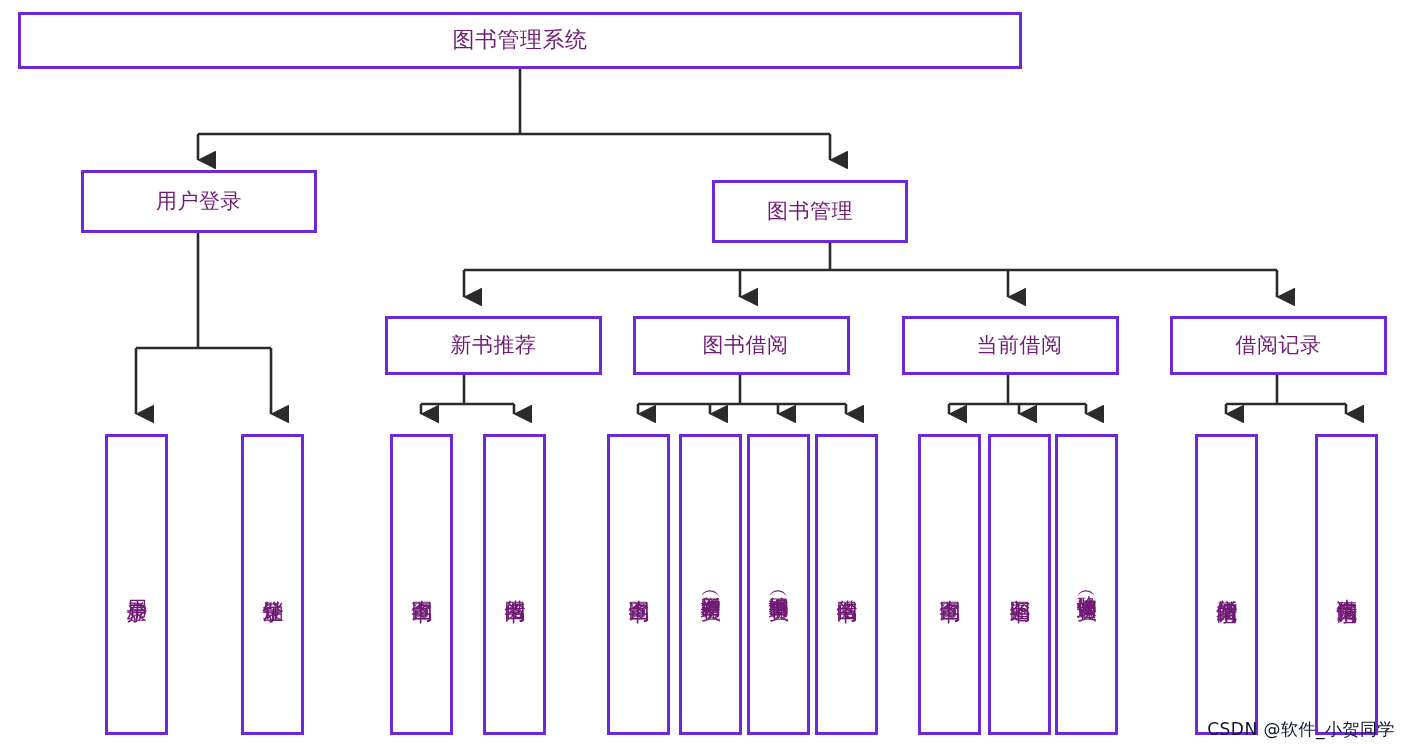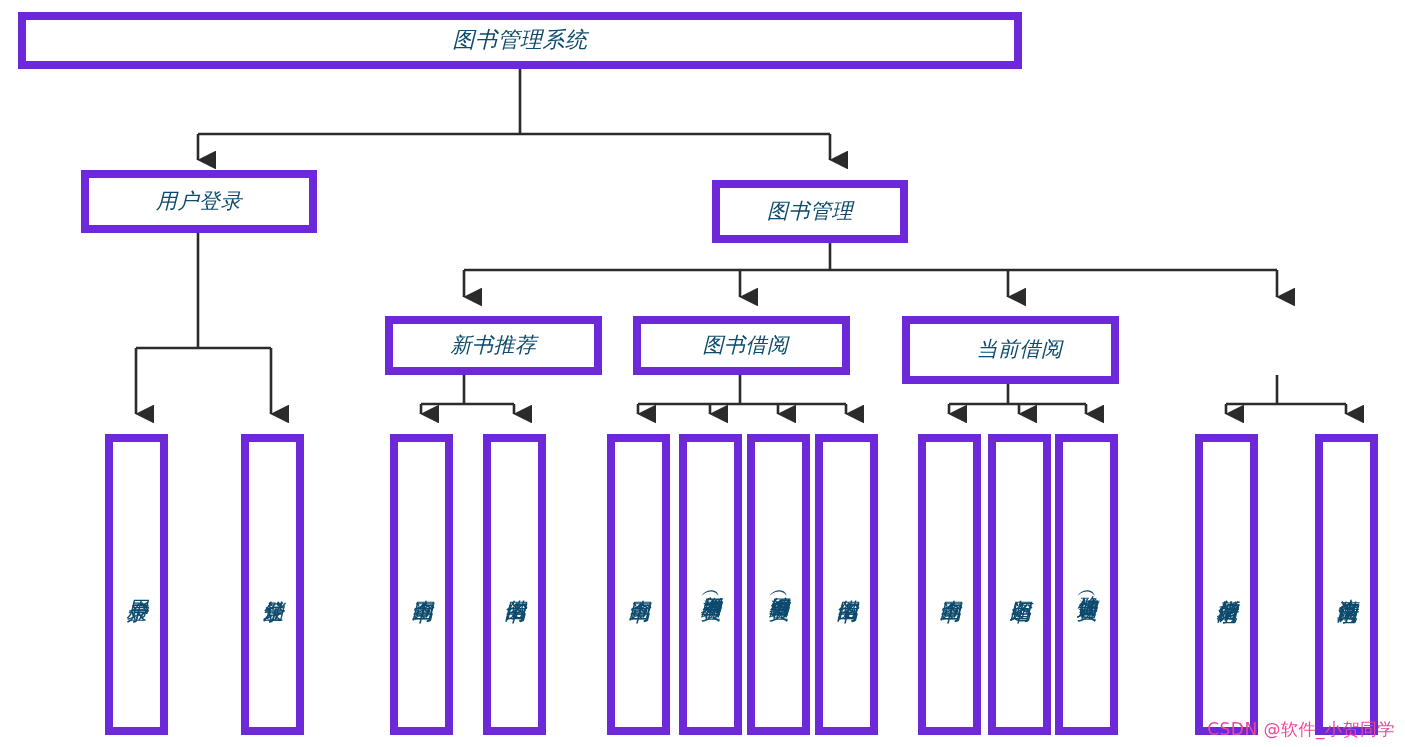--- a/index.html
+++ b/index.html
@@ -21,27 +21,26 @@
     position: absolute;
     left: 0;
     top: 0;
     width: 1405px;
     height: 747px;
     pointer-events: none;
   }
   .node {
     position: absolute;
     box-sizing: border-box;
-    border: 8px solid #6d28d9;
+    border: 3px solid #6d28d9;
     background: #ffffff;
     display: flex;
     align-items: center;
     justify-content: center;
-    color: #0c4a6e;
-    font-style: italic;
+    color: #701a75;
   }
   .node.h {
     font-size: 21px;
     line-height: 1.2;
     letter-spacing: 0.5px;
   }
   .node.root {
     font-size: 22px;
   }
   .node.v {
@@ -58,21 +57,21 @@
   }
   .vtext.tight {
     line-height: 1.18;
     font-size: 20px;
   }
   .watermark {
     position: absolute;
     right: 10px;
     bottom: 6px;
     font-size: 17px;
-    color: #ec4899;
+    color: #0f172a;
     letter-spacing: 0.5px;
     white-space: nowrap;
   }
 </style>
 </head>
 <body>
 
 <div id="canvas">
 
   <svg id="edges" viewBox="0 0 1405 747" xmlns="http://www.w3.org/2000/svg">
@@ -125,21 +124,22 @@
     </g>
   </svg>
 
   <div class="node h root" style="left:18px; top:12px; width:1004px; height:57px;">图书管理系统</div>
 
   <div class="node h" style="left:81px; top:170px; width:236px; height:63px;">用户登录</div>
   <div class="node h" style="left:712px; top:180px; width:196px; height:63px;">图书管理</div>
 
   <div class="node h" style="left:361px; top:316px; width:217px; height:59px;margin-left:24px;">新书推荐</div>
   <div class="node h" style="left:633px; top:316px; width:217px; height:59px;padding-left:8px;">图书借阅</div>
-  <div class="node h" style="left:902px; top:316px; width:217px; height:68px;padding-left:18px;">当前借阅</div>
+  <div class="node h" style="left:902px; top:316px; width:217px; height:59px;padding-left:18px;">当前借阅</div>
+  <div class="node h" style="left:1170px; top:316px; width:217px; height:59px;">借阅记录</div>
 
   <div class="node v" style="left:105px; top:434px; width:63px; height:301px;">
     <span class="vtext">用户登录</span>
   </div>
   <div class="node v" style="left:241px; top:434px; width:63px; height:301px;">
     <span class="vtext">注销登录</span>
   </div>
 
   <div class="node v" style="left:390px; top:434px; width:63px; height:301px;">
     <span class="vtext">查询图书</span>

